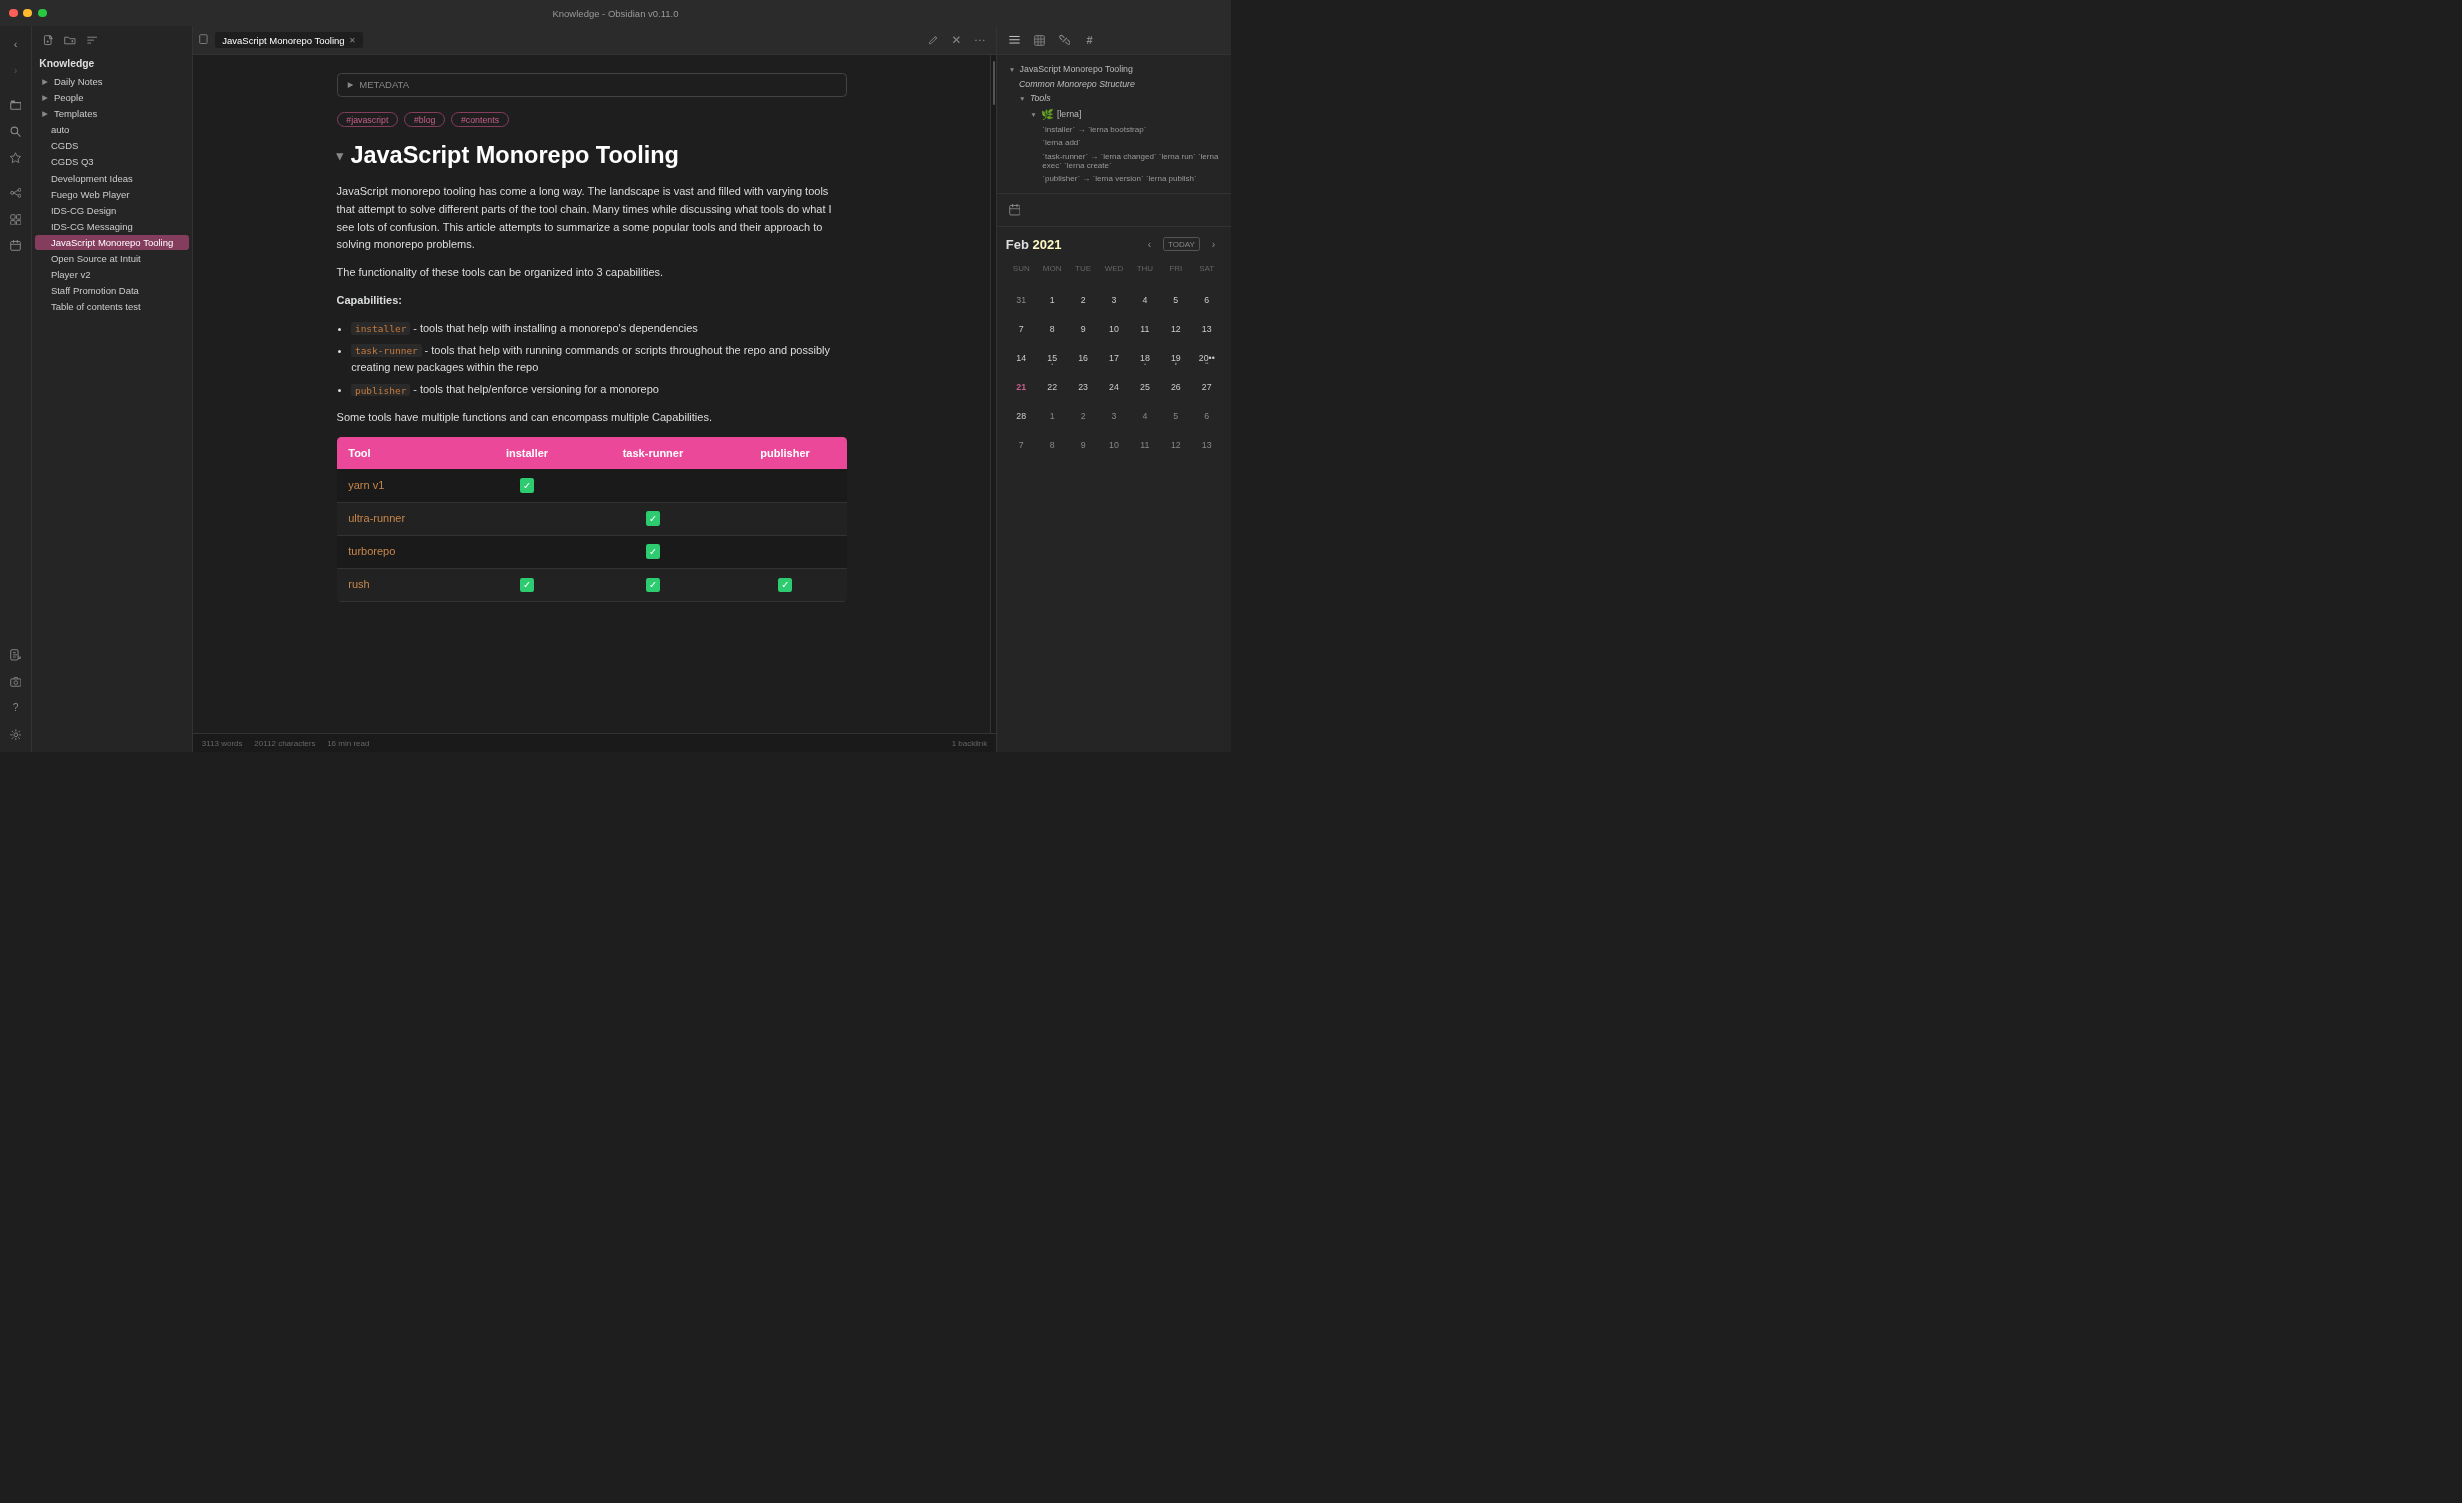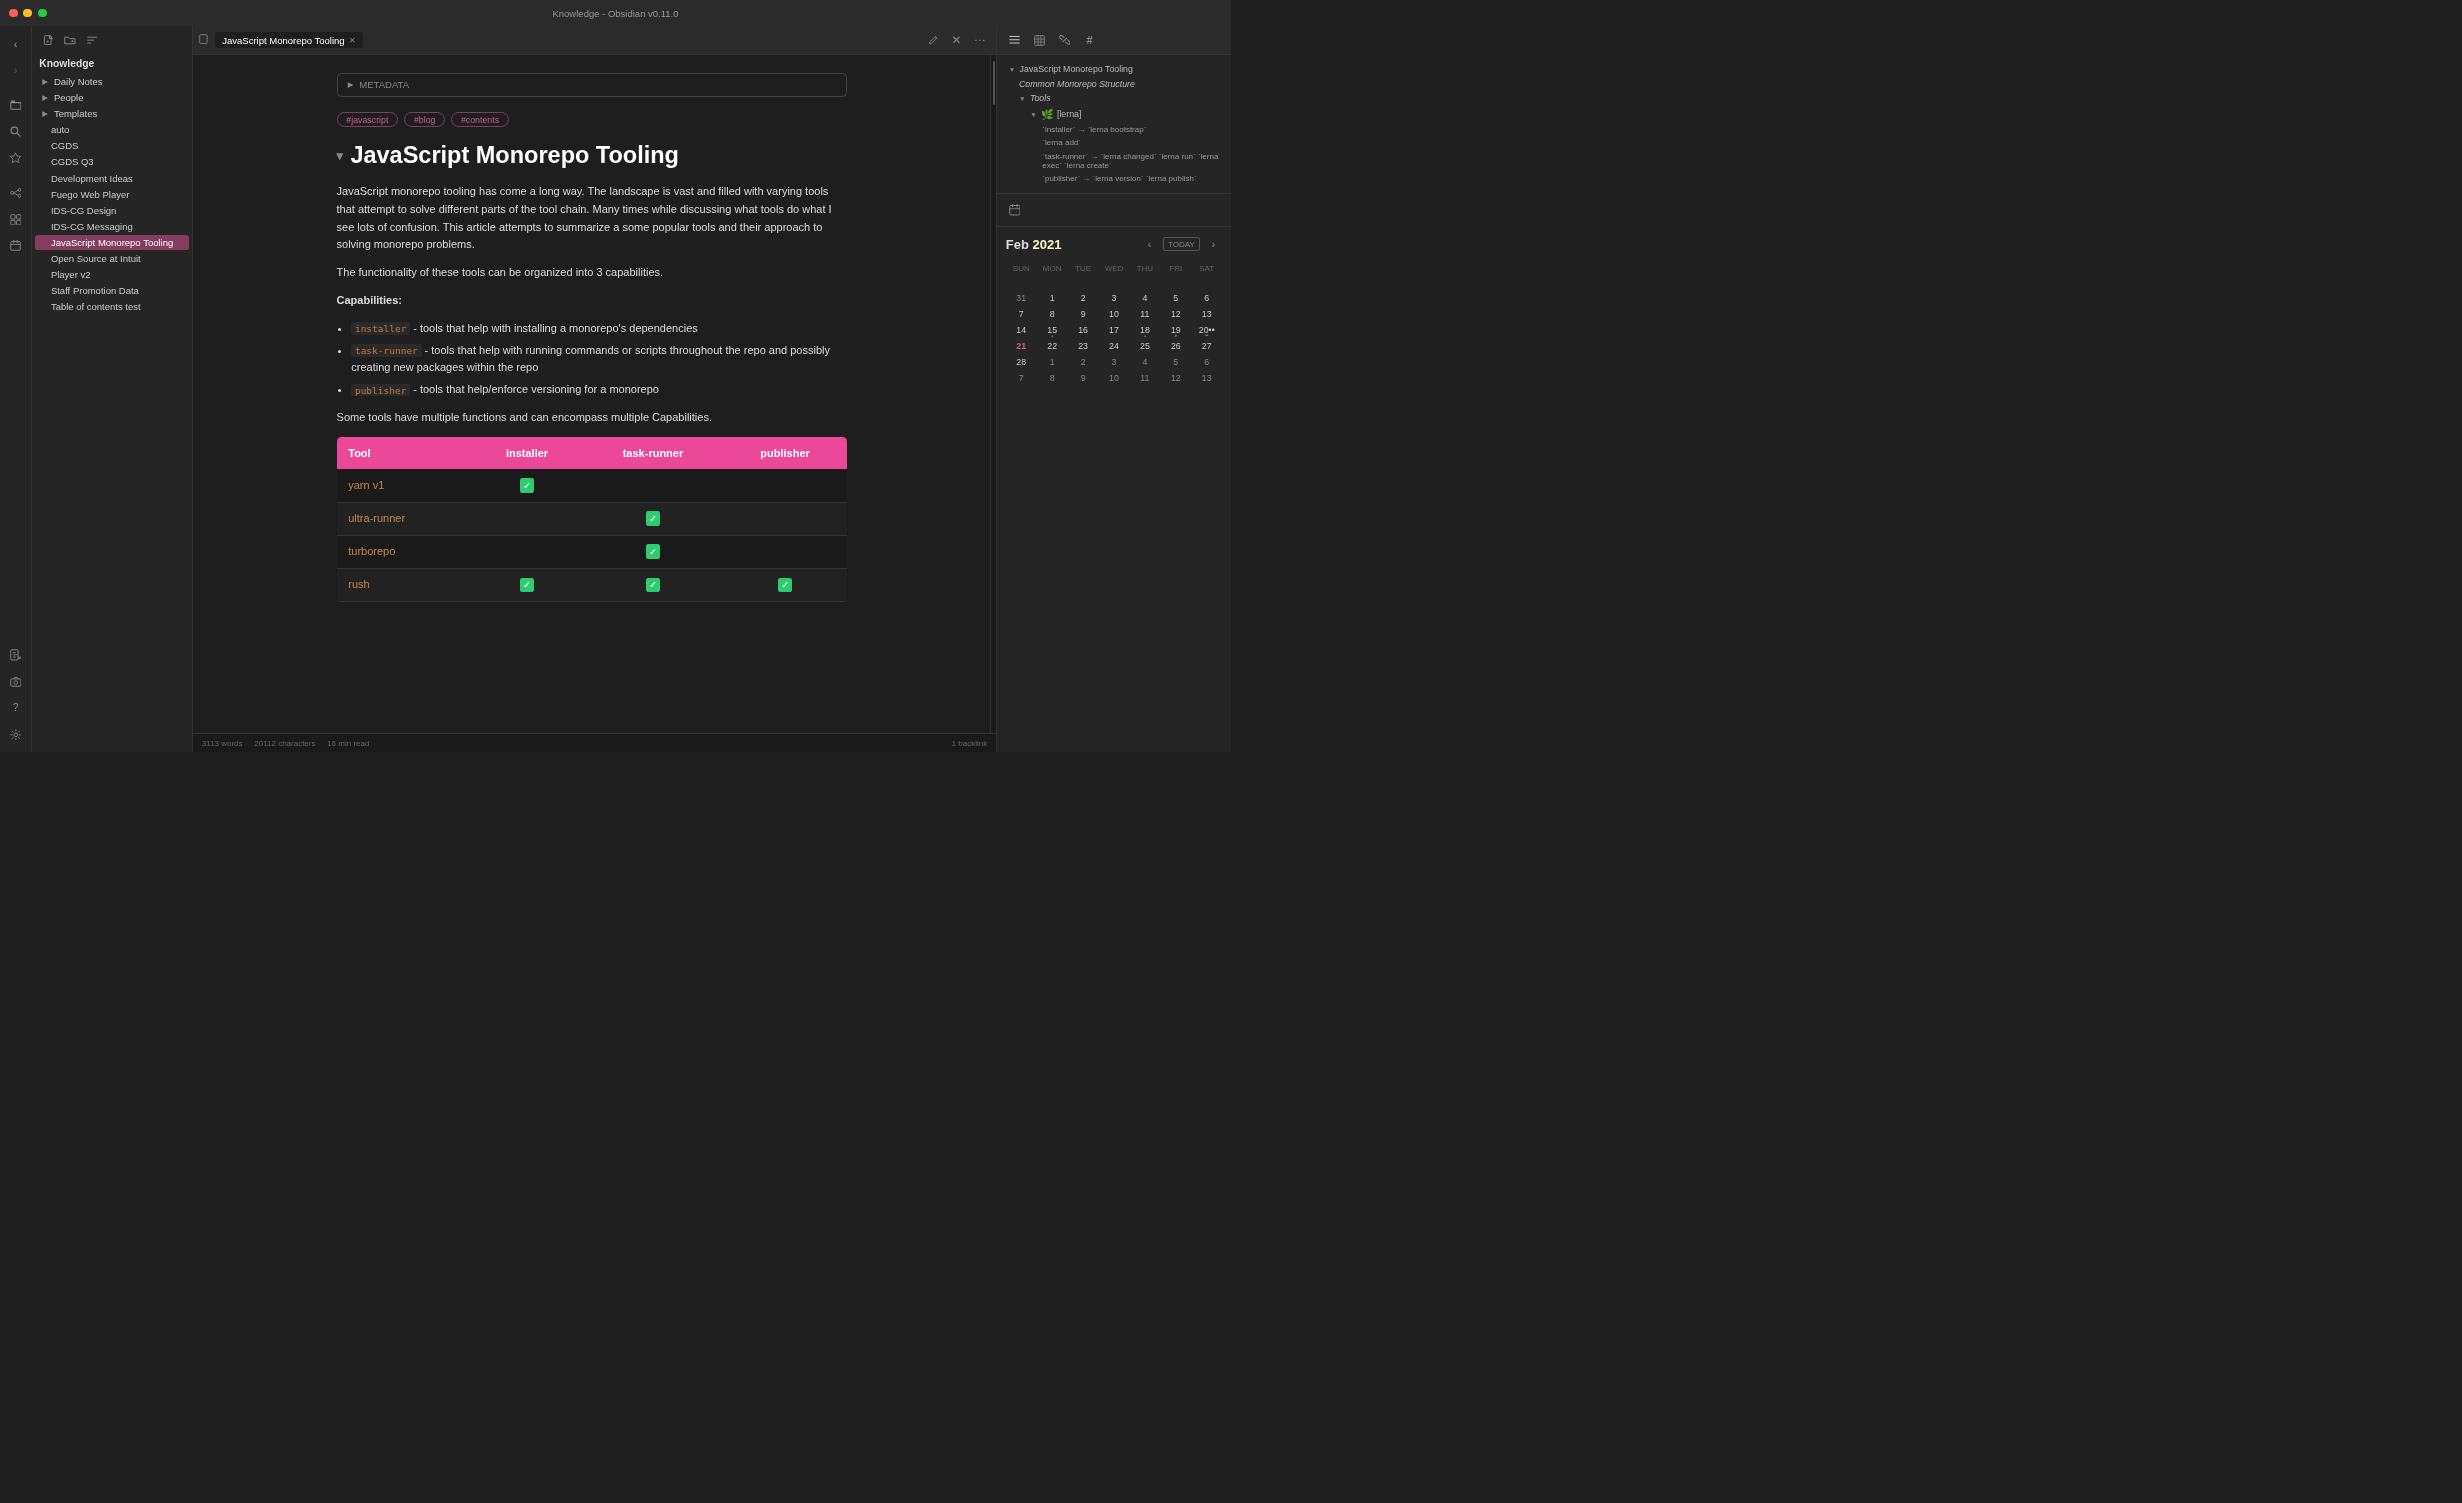--- a/index.html
+++ b/index.html
@@ -364,21 +364,21 @@
       border: 0.7px solid #555;
       border-radius: 2.2px;
     }
     .calendar-grid {
       width: 100%;
     }
     .cal-day-headers {
       display: grid;
       grid-template-columns: repeat(7, 1fr);
       text-align: center;
-      margin-bottom: 17px;
+      margin-bottom: 6px;
     }
     .cal-day-header {
       font-size: 8px;
       color: #666;
       padding: 1.5px 0;
     }
     .cal-weeks {
       display: flex; flex-direction: column; gap: 1.5px;
     }
     .cal-week {
@@ -386,20 +386,21 @@
       grid-template-columns: repeat(7, 1fr);
     }
     .cal-day {
       text-align: center;
       padding: 2.2px 1.5px;
       font-size: 8.8px;
       color: #888;
       border-radius: 2.9px;
       cursor: pointer;
       position: relative;
+      margin-top: 13px;
     }
     .cal-day.current-month { color: #ccc; }
     .cal-day.today {
       color: #c4608a;
       font-weight: 700;
     }
     .cal-day.has-dot::after {
       content: '•';
       position: absolute;
       bottom: -1.5px;

